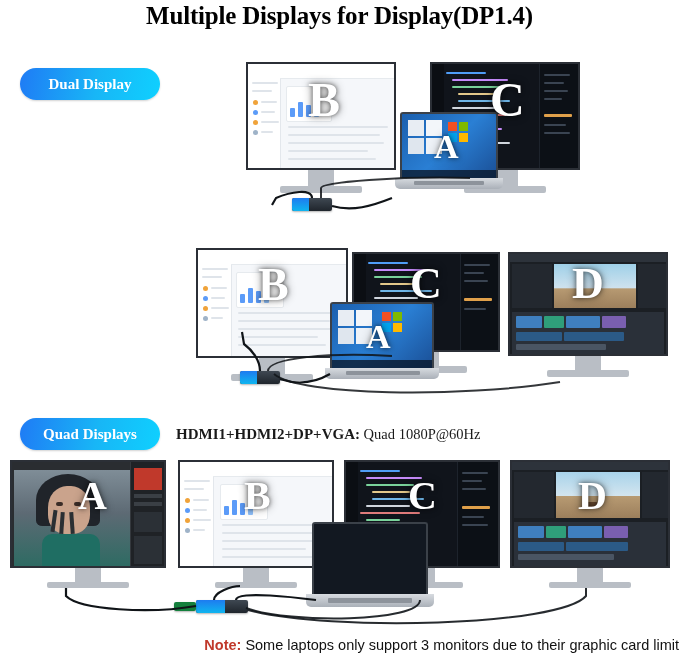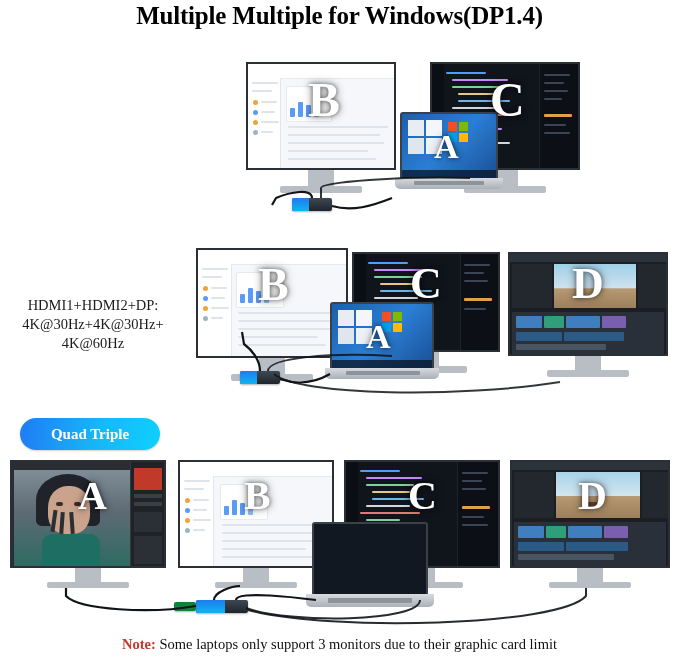--- a/index.html
+++ b/index.html
@@ -96,32 +96,35 @@
   .laptop .lid{position:absolute;left:0;top:0;width:100%;border:2px solid #3b4149;border-bottom:none;background:#0d1117;box-sizing:border-box;border-radius:3px 3px 0 0;overflow:hidden;}
   .laptop .base{position:absolute;left:-5%;width:110%;background:#c8ccd2;border-radius:0 0 5px 5px;}
   .laptop .keys{position:absolute;background:#9aa0a8;border-radius:1px;}
 
   
   .hub{position:absolute;border-radius:2px;background:linear-gradient(180deg,#3f4852 0%,#1f252c 100%);box-shadow:0 1px 2px rgba(0,0,0,.3);}
   .hub .stripe{position:absolute;left:0;top:0;bottom:0;width:42%;background:linear-gradient(180deg,#1e7bf0,#0fb5ef);border-radius:2px 0 0 2px;}
   svg.cables{position:absolute;left:0;top:0;width:679px;height:659px;pointer-events:none;}
 
   .note{
-    position:absolute;left:0;bottom:6px;width:679px;text-align:center;
-    font-family:Liberation Serif, serif;font-size:14.5px;color:#111;
+    position:absolute;left:0;bottom:6px;width:679px;text-align:right;
+    font-family:Liberation Sans, sans-serif;font-size:14.5px;color:#111;
   }
   .note b{color:#c0392b;font-weight:bold;}
 </style>
 </head>
 <body>
 
 <div class="page">
 
-  <div class="title">Multiple Multiple for Windows(DP1.4)</div>
-
+  <div class="title">Multiple Displays for Display(DP1.4)</div>
+
+  <div class="pill" style="left:20px;top:68px;width:140px;height:32px;">
+    <span>Dual Display</span>
+  </div>
 
   <div class="monitor" style="left:246px;top:62px;width:150px;height:135px;">
     <div class="screen" style="height:108px;">
       <div class="ui-light">
         <div class="lbar"></div>
         <div class="topbar"></div>
         <div class="ln" style="left:4px;top:18px;width:26px;"></div>
         <div class="ln" style="left:4px;top:26px;width:20px;"></div>
         <div class="dot" style="left:5px;top:36px;width:5px;height:5px;background:#f0a33a;"></div>
         <div class="ln" style="left:13px;top:37px;width:16px;"></div>
@@ -197,25 +200,20 @@
     </div>
     <div class="bigletter" style="left:34px;top:16px;font-size:34px;">A</div>
     <div class="base" style="top:66px;height:11px;background:linear-gradient(180deg,#d7dbe0,#aab0b8);"></div>
     <div class="keys" style="left:14px;top:69px;width:70px;height:4px;background:#8d939b;"></div>
   </div>
 
   <div class="hub" style="left:292px;top:198px;width:40px;height:13px;">
     <div class="stripe"></div>
   </div>
 
-  <div class="spec" style="left:8px;top:296px;width:170px;">
-    <div>HDMI1+HDMI2+DP:</div>
-    <div>4K@30Hz+4K@30Hz+</div>
-    <div>4K@60Hz</div>
-  </div>
 
   <div class="monitor" style="left:196px;top:248px;width:152px;height:138px;">
     <div class="screen" style="height:110px;">
       <div class="ui-light">
         <div class="lbar"></div>
         <div class="topbar"></div>
         <div class="ln" style="left:4px;top:18px;width:26px;"></div>
         <div class="ln" style="left:4px;top:26px;width:20px;"></div>
         <div class="dot" style="left:5px;top:36px;width:5px;height:5px;background:#f0a33a;"></div>
         <div class="ln" style="left:13px;top:37px;width:16px;"></div>
@@ -311,21 +309,25 @@
     <div class="bigletter" style="left:36px;top:16px;font-size:34px;">A</div>
     <div class="base" style="top:66px;height:11px;background:linear-gradient(180deg,#d7dbe0,#aab0b8);"></div>
     <div class="keys" style="left:16px;top:69px;width:74px;height:4px;background:#8d939b;"></div>
   </div>
 
   <div class="hub" style="left:240px;top:371px;width:40px;height:13px;">
     <div class="stripe"></div>
   </div>
 
   <div class="pill" style="left:20px;top:418px;width:140px;height:32px;">
-    <span>Quad Triple</span>
+    <span>Quad Displays</span>
+  </div>
+  <div class="spec left" style="left:176px;top:425px;width:460px;">
+    <span style="font-weight:bold;font-size:15px;">HDMI1+HDMI2+DP+VGA:</span>
+    <span>Quad 1080P@60Hz</span>
   </div>
 
   <div class="monitor" style="left:10px;top:460px;width:156px;height:128px;">
     <div class="screen" style="height:108px;">
       <div class="ui-photo">
         <div class="canvas" style="left:2px;top:8px;width:116px;height:96px;background:linear-gradient(180deg,#7f8d97 0%,#5d6a74 45%,#2e6b63 100%);"></div>
         <div class="hair" style="left:24px;top:12px;width:64px;height:52px;"></div>
         <div class="face" style="left:36px;top:24px;width:42px;height:48px;"></div>
         <div style="position:absolute;left:44px;top:40px;width:7px;height:4px;background:#3a2c27;border-radius:2px;"></div>
         <div style="position:absolute;left:62px;top:40px;width:7px;height:4px;background:#3a2c27;border-radius:2px;"></div>

